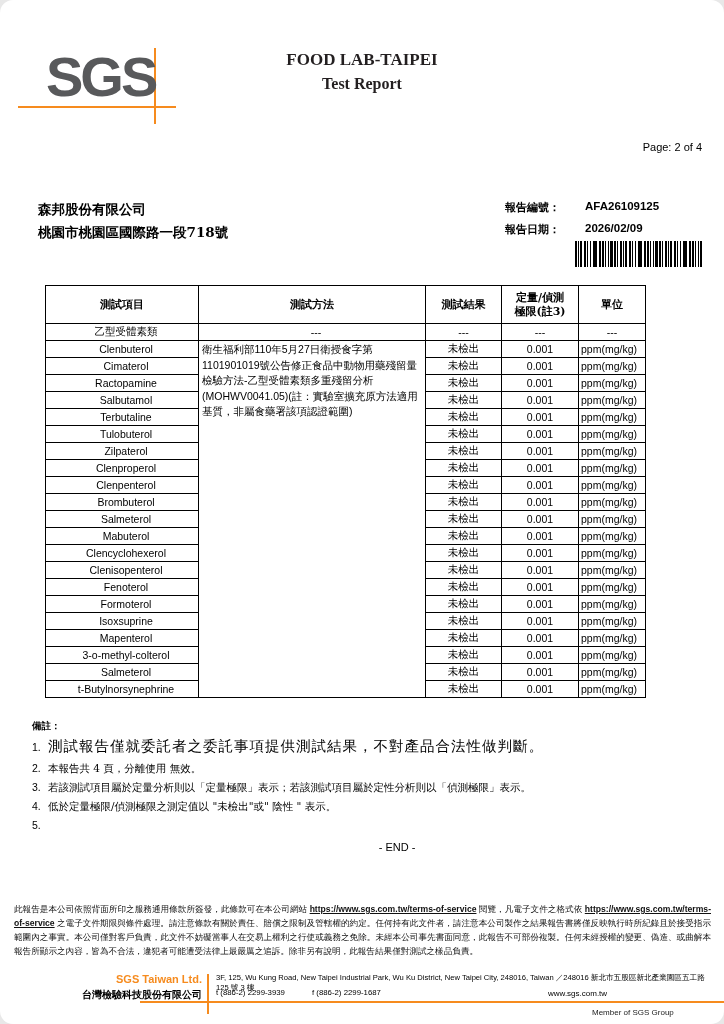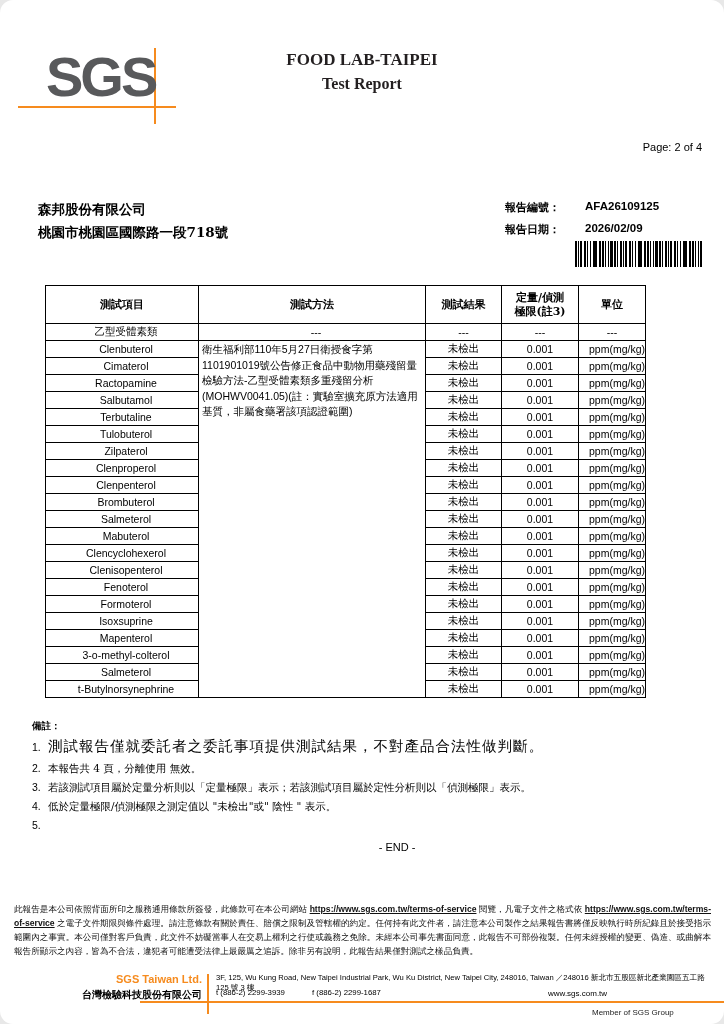--- a/index.html
+++ b/index.html
@@ -32,21 +32,21 @@
   }
 
   
   .rtable { position:absolute; left:45px; top:285px; width:600px; border-collapse:collapse; table-layout:fixed; }
   .rtable td, .rtable th { border:1px solid #000; color:#000; }
   .rtable th { height:38px; font-family:"DejaVu Serif", serif; font-size:11px; font-weight:bold; text-align:center; vertical-align:middle; line-height:14px; }
   .rtable td { height:17px; font-size:10.5px; vertical-align:middle; }
   .td-item { padding-left:8px; text-align:center; }
   .td-method { text-align:left; vertical-align:top !important; padding:1px 3px; line-height:15.5px; font-size:10.5px; }
   .td-center { text-align:center; }
-  .td-unit { text-align:left; padding-left:10px; font-size:10px; }
+  .td-unit { text-align:left; padding-left:2px; font-size:10px; }
   .group-row td { font-size:10.5px; }
 
   
   .notes { position:absolute; left:32px; top:720px; width:670px; color:#000; }
   .note-label { font-family:"DejaVu Serif", serif; font-weight:bold; font-size:9.5px; margin-bottom:4px; }
   .note-line { display:flex; align-items:baseline; font-family:"DejaVu Serif", serif; margin-bottom:5px; }
   .note-num { font-family:"Liberation Sans", sans-serif; font-size:10.5px; width:16px; flex:0 0 16px; }
   .note-text { font-size:10.5px; }
   .note-line.big .note-text { font-size:14.5px; letter-spacing:1px; }
   .note-line.big { margin-bottom:6px; }

